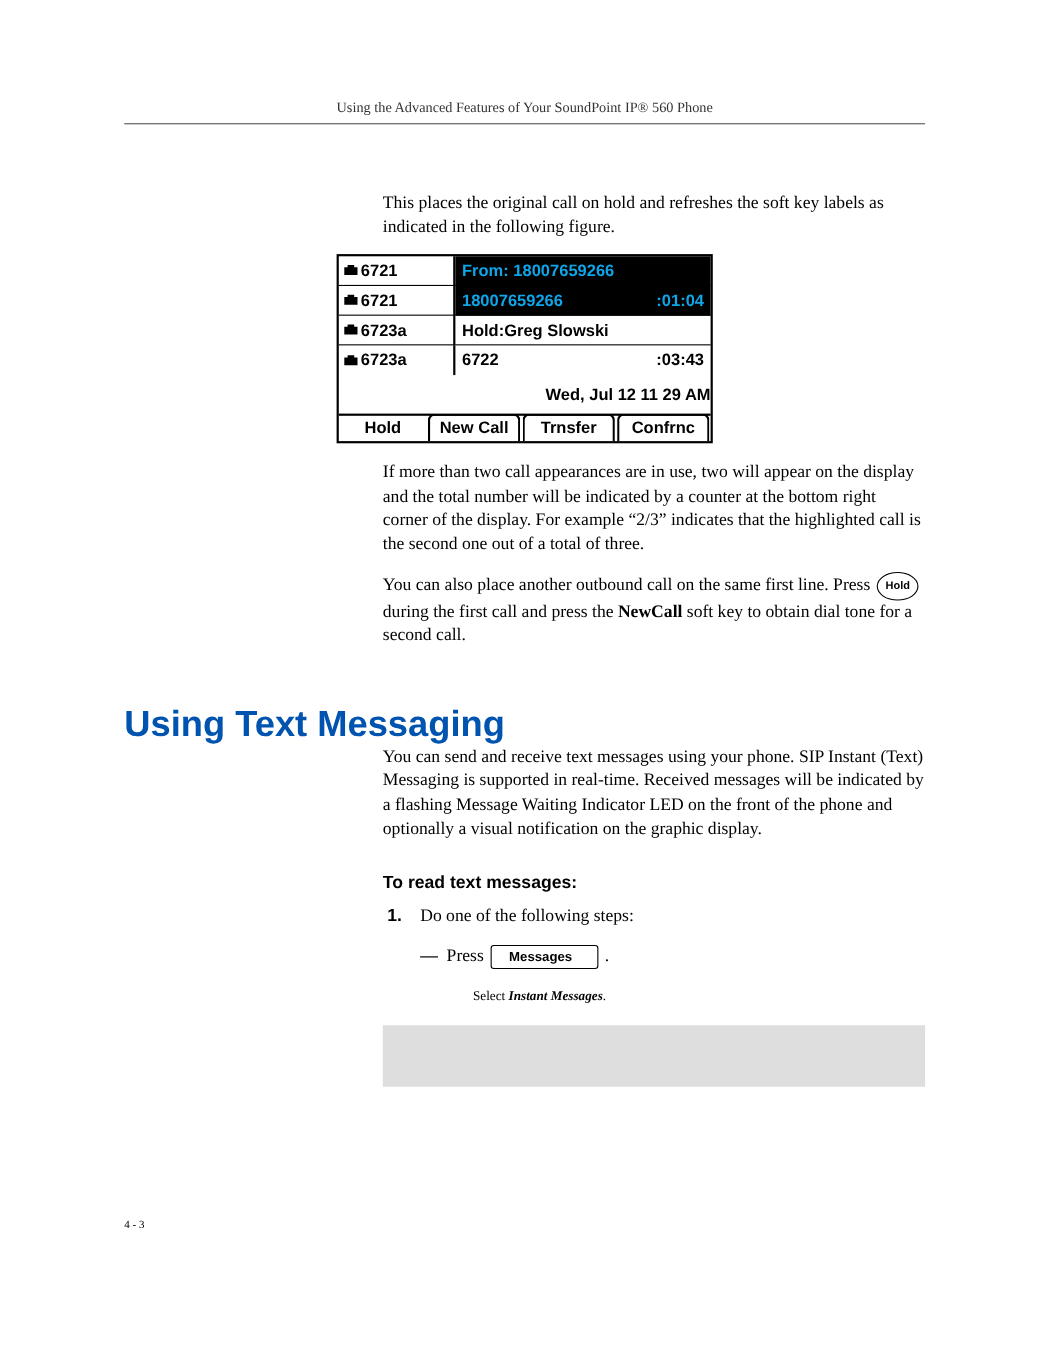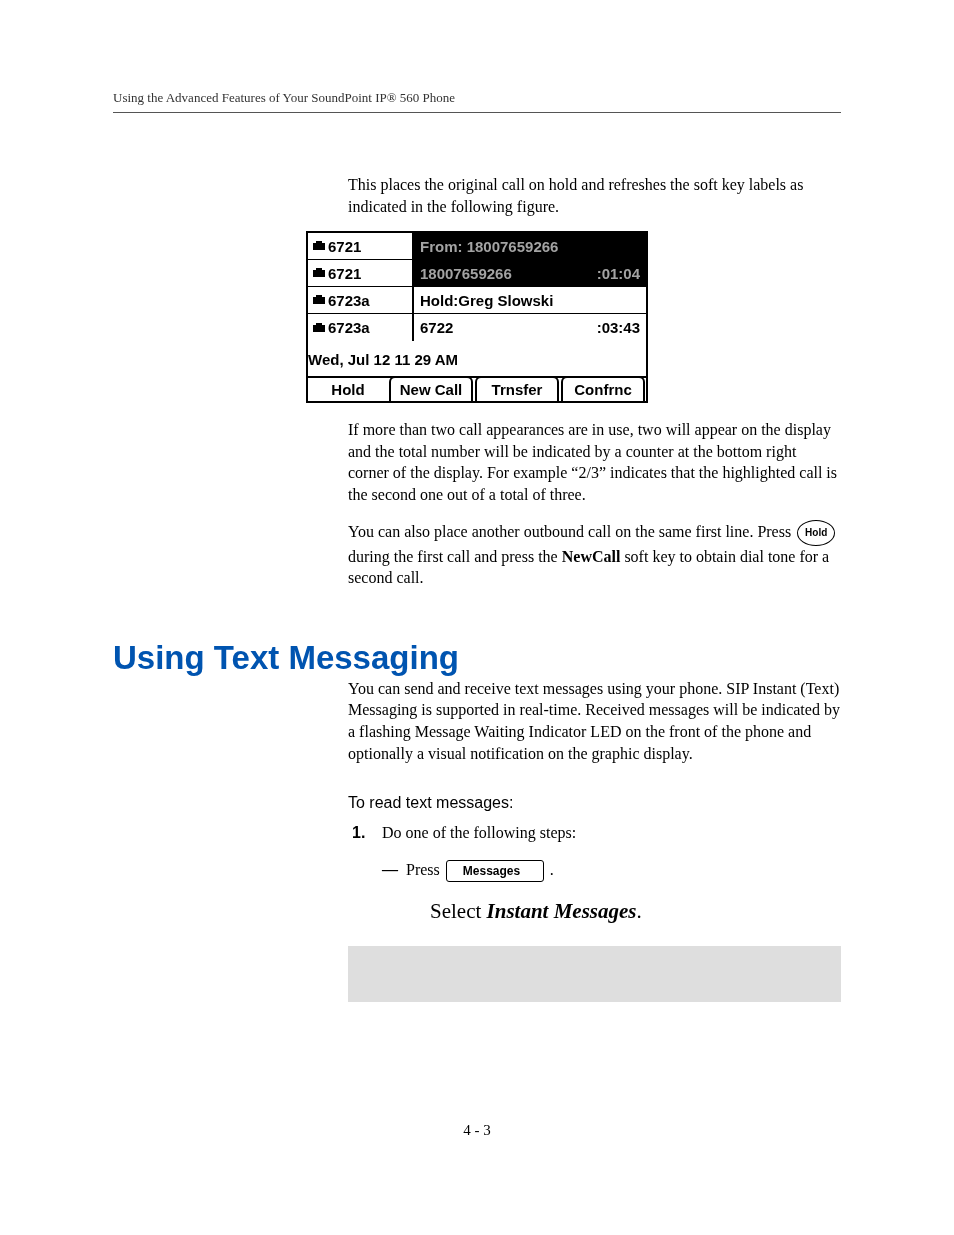--- a/index.html
+++ b/index.html
@@ -8,21 +8,21 @@
     background: #fff;
     font-family: "Palatino Linotype", "Book Antiqua", Palatino, serif;
     color: #000;
     width: 954px;
   }
   .page {
     padding: 90px 113px 40px 113px;
     box-sizing: border-box;
   }
   .running-header {
-    text-align: left;
+    text-align: center;
     font-size: 13px;
     color: #333;
     padding-bottom: 6px;
     margin-bottom: 55px;
   }
   .running-header-rule {
     border: none;
     border-top: 1.5px solid #555;
     margin: 6px 0 0 0;
   }
@@ -63,28 +63,28 @@
   .ps-left.nobb { border-bottom: none; }
   .ps-right {
     flex: 1;
     display: flex;
     align-items: center;
     border-bottom: 1px solid #000;
     box-sizing: border-box;
     padding: 0 6px;
   }
   .ps-right.nobb { border-bottom: none; }
-  .ps-right.inv { background: #000; color: #a3a3a3; }
+  .ps-right.inv { background: #000; color: #0ea5e9; }
   .ps-right .l { flex: 1; }
   .ps-right .r { }
   .icon-phone {
     width: 14px; height: 12px; display: inline-block; margin-right: 2px;
   }
   .ps-dt {
-    text-align: left;
+    text-align: right;
     padding: 10px 0 8px 0;
     border-top: none;
   }
   .ps-soft {
     display: flex;
     border-top: 2px solid #000;
   }
   .ps-soft > div {
     flex: 1;
     text-align: center;
@@ -128,21 +128,21 @@
   }
   h1.section {
     font-family: "Futura", "Trebuchet MS", Arial, sans-serif;
     font-weight: 600;
     color: #0054b0;
     font-size: 33px;
     margin: 50px 0 1px 0;
   }
   h3.proc {
     font-family: "Futura", "Trebuchet MS", Arial, sans-serif;
-    font-weight: 400;
+    font-weight: 700;
     font-size: 16px;
     margin: 30px 0 12px 0;
   }
   ol.steps {
     list-style: none;
     padding: 0;
     margin: 4px;
     font-size: 16px;
   }
   ol.steps > li {
@@ -167,30 +167,30 @@
   }
   .sub::before {
     content: "—";
     position: absolute;
     left: -24px;
     font-weight: bold;
   }
   .sub2 {
     margin-left: 24px;
     margin-top: 14px;
-    font-size: 21px;
+    font-size: 12px;
   }
   .gray-block {
     background: #dedede;
     height: 56px;
     margin-top: 8px;
   }
   .page-num {
-    text-align: center;
-    font-size: 15px;
+    text-align: left;
+    font-size: 10px;
     margin-top: 120px;
   }
 </style>
 </head>
 <body>
 
 <div class="page">
 
   <div class="running-header">
     <span>Using the Advanced Features of Your SoundPoint IP® 560 Phone</span>

